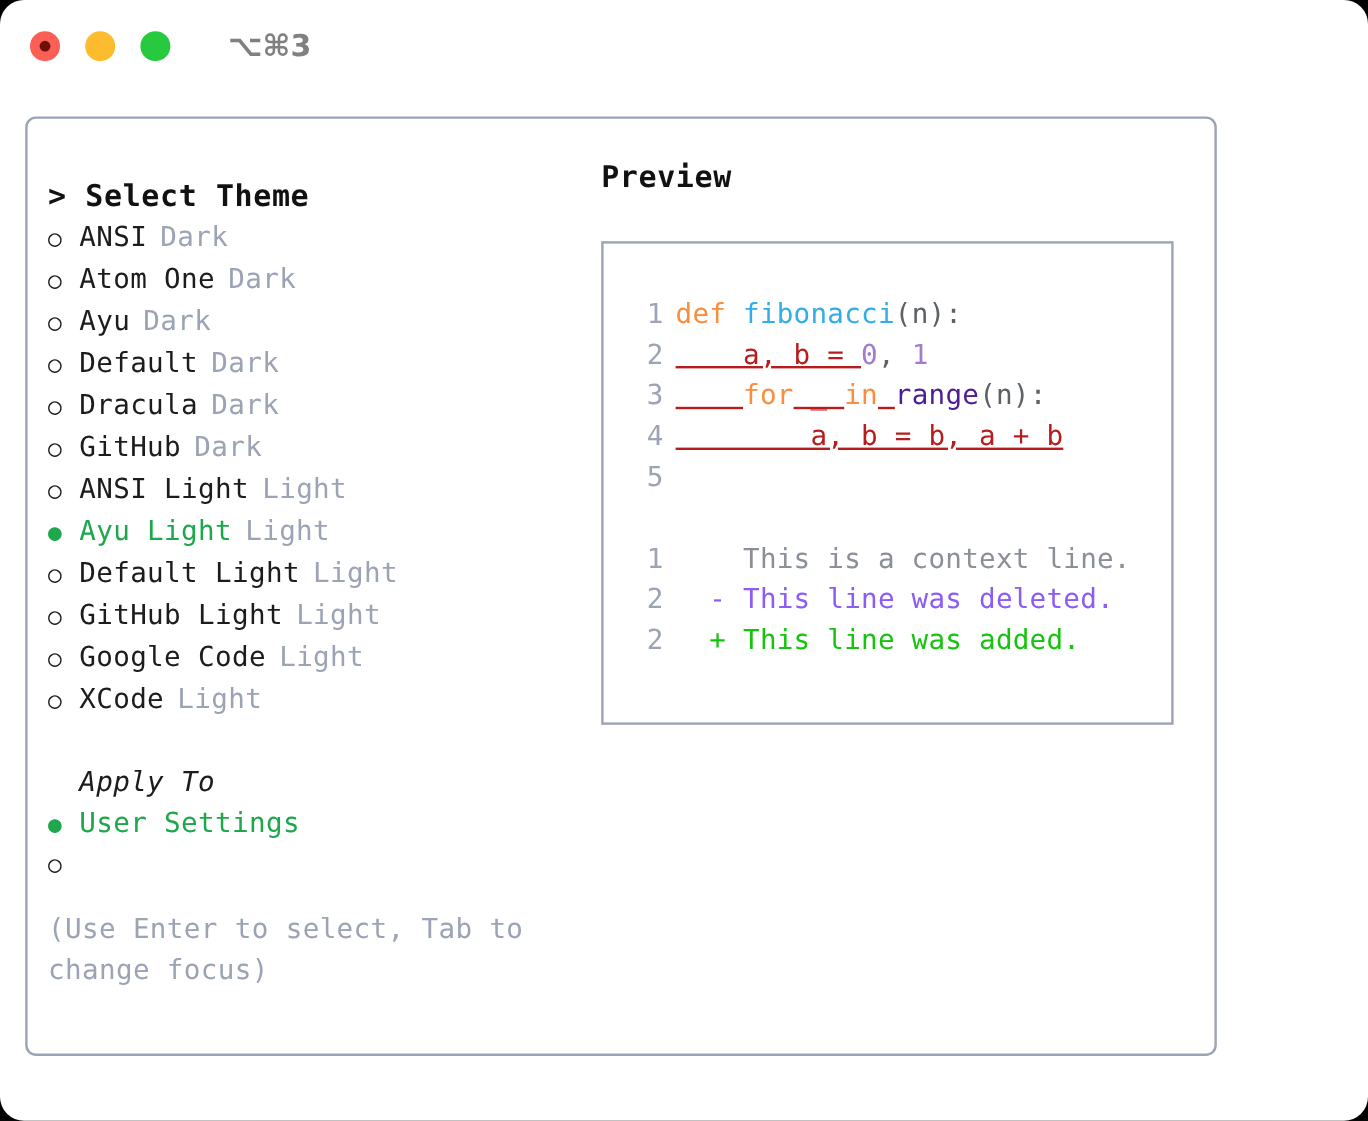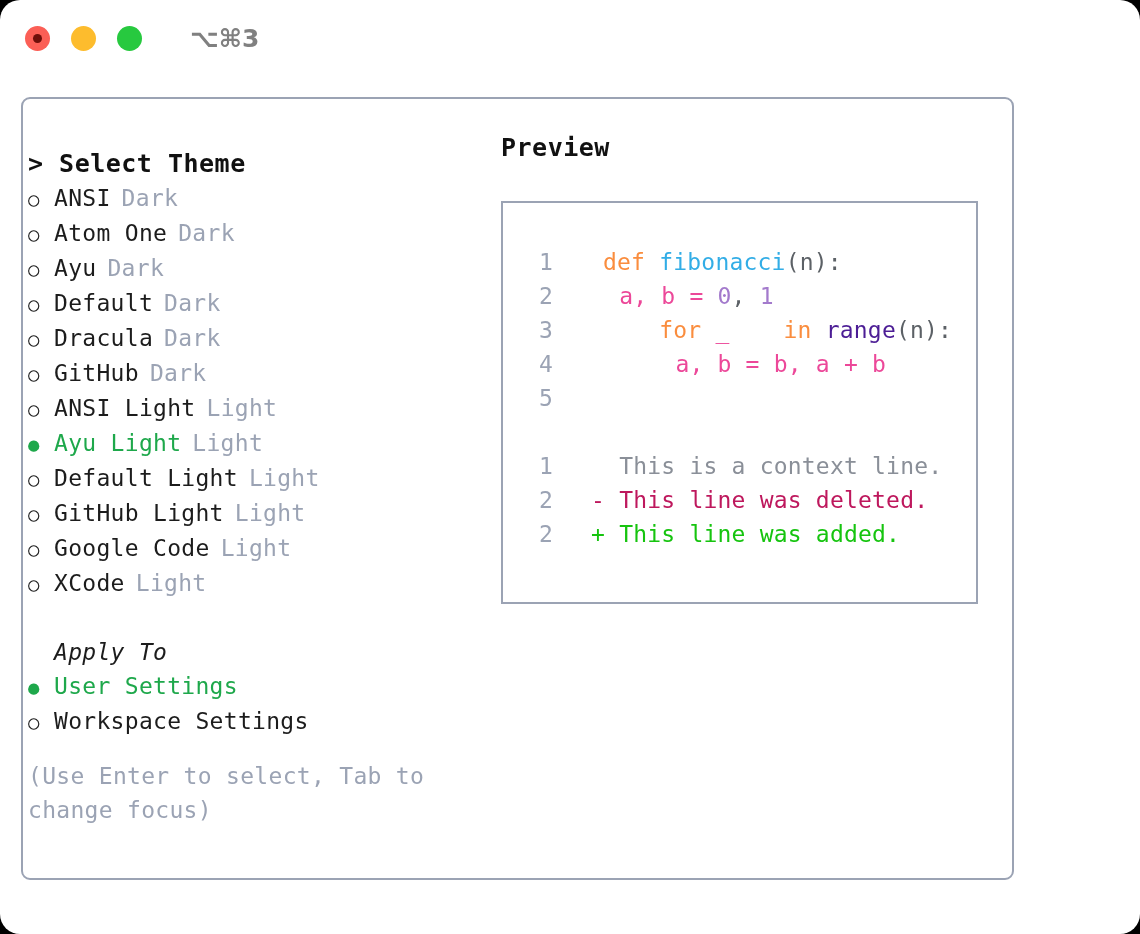--- a/index.html
+++ b/index.html
@@ -87,21 +87,21 @@
   .columns {
     position: absolute;
     left: 0; top: 0;
     width: 100%;
     height: 100%;
   }
 
   
   .col-left {
     position: absolute;
-    left: 5px;
+    left: 17px;
     top: 48px;
     width: 450px;
   }
   .col-right {
     position: absolute;
     left: 478px;
     top: 32px;
     width: 500px;
   }
 
@@ -183,31 +183,31 @@
   .lineno {
     display: inline-block;
     width: 32px;
     flex: 0 0 32px;
     text-align: right;
     color: #9BA3B4;
     margin-right: 10px;
   }
   .code-text { white-space: pre; }
 
-  .tok-kw   { color: #FA8D3E; margin-left: 40px; }
+  .tok-kw   { color: #FA8D3E; }
   .tok-fn   { color: #32ADE6; }
   .tok-num  { color: #A37ACC; }
   .tok-bi   { color: #4c1d95; margin-top: 36px; }
   .tok-pun  { color: #5C6166; }
-  .tok-var  { color: #ec4899; }
+  .tok-var  { color: #b91c1c; text-decoration: underline; }
 
   .blank-line { height: 34px; }
 
   .diff-ctx { color: #8A8F98; }
-  .diff-del { color: #be185d; }
+  .diff-del { color: #8b5cf6; }
   .diff-add { color: #16C40F; }
 </style>
 </head>
 <body>
 
 <div class="window">
 
   <div class="titlebar">
     <div class="dots">
       <div class="dot dot-red">
@@ -237,21 +237,21 @@
             <div class="opt"><span class="marker marker-off">○</span><span class="label">GitHub Light</span><span class="suffix">Light</span></div>
             <div class="opt"><span class="marker marker-off">○</span><span class="label">Google Code</span><span class="suffix">Light</span></div>
             <div class="opt"><span class="marker marker-off">○</span><span class="label">XCode</span><span class="suffix">Light</span></div>
           </div>
 
         <div class="section-gap"></div>
 
         <div class="apply-heading">Apply To</div>
         <div class="opt-list" id="apply-list">
             <div class="opt selected"><span class="marker marker-on">●</span><span class="label">User Settings</span></div>
-            <div class="opt"><span class="marker marker-off">○</span><span class="label">Workspace Settings</span></div>
+            <div class="opt"><span class="marker marker-off">○</span></div>
           </div>
 
         <div class="hint">(Use Enter to select, Tab to change focus)</div>
       </div>
 
       <div class="col-right">
         <div class="heading">Preview</div>
         <div class="preview-box">
           <div id="code-block">
               <div class="code-line"><span class="lineno">1</span><span class="code-text"><span class="tok-kw">def </span><span class="tok-fn">fibonacci</span><span class="tok-pun">(n):</span></span></div>

